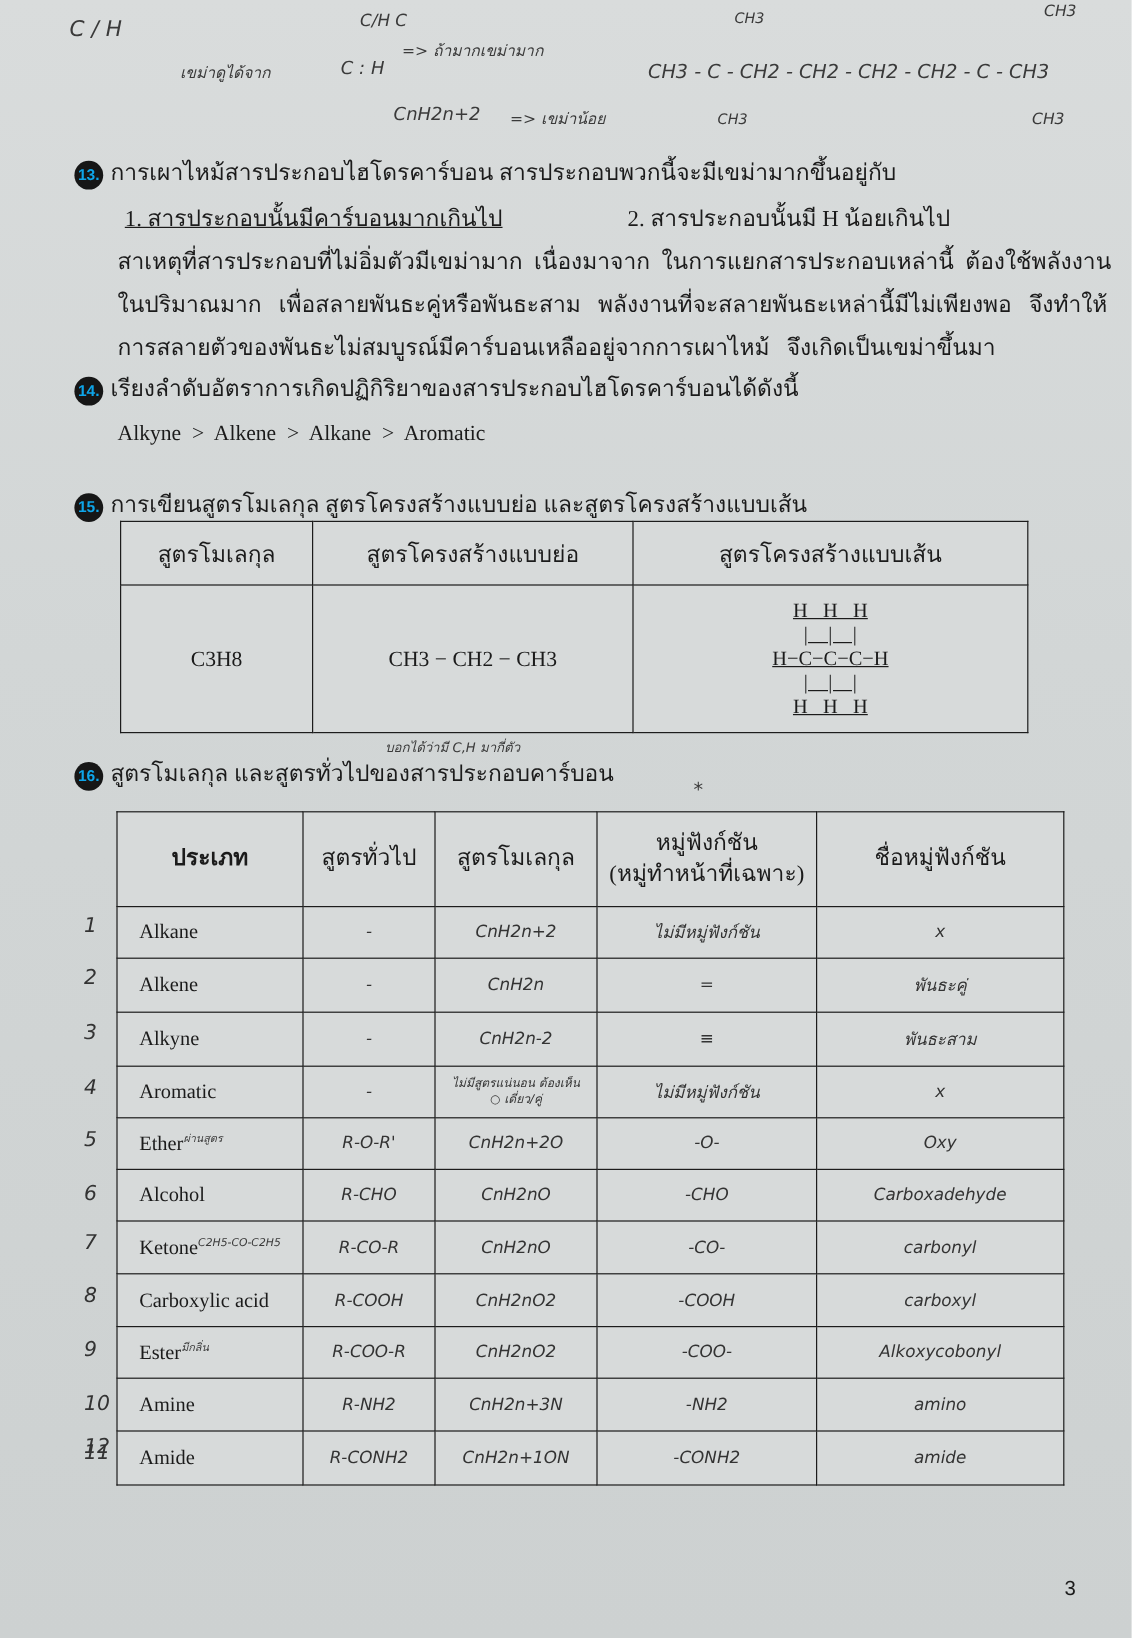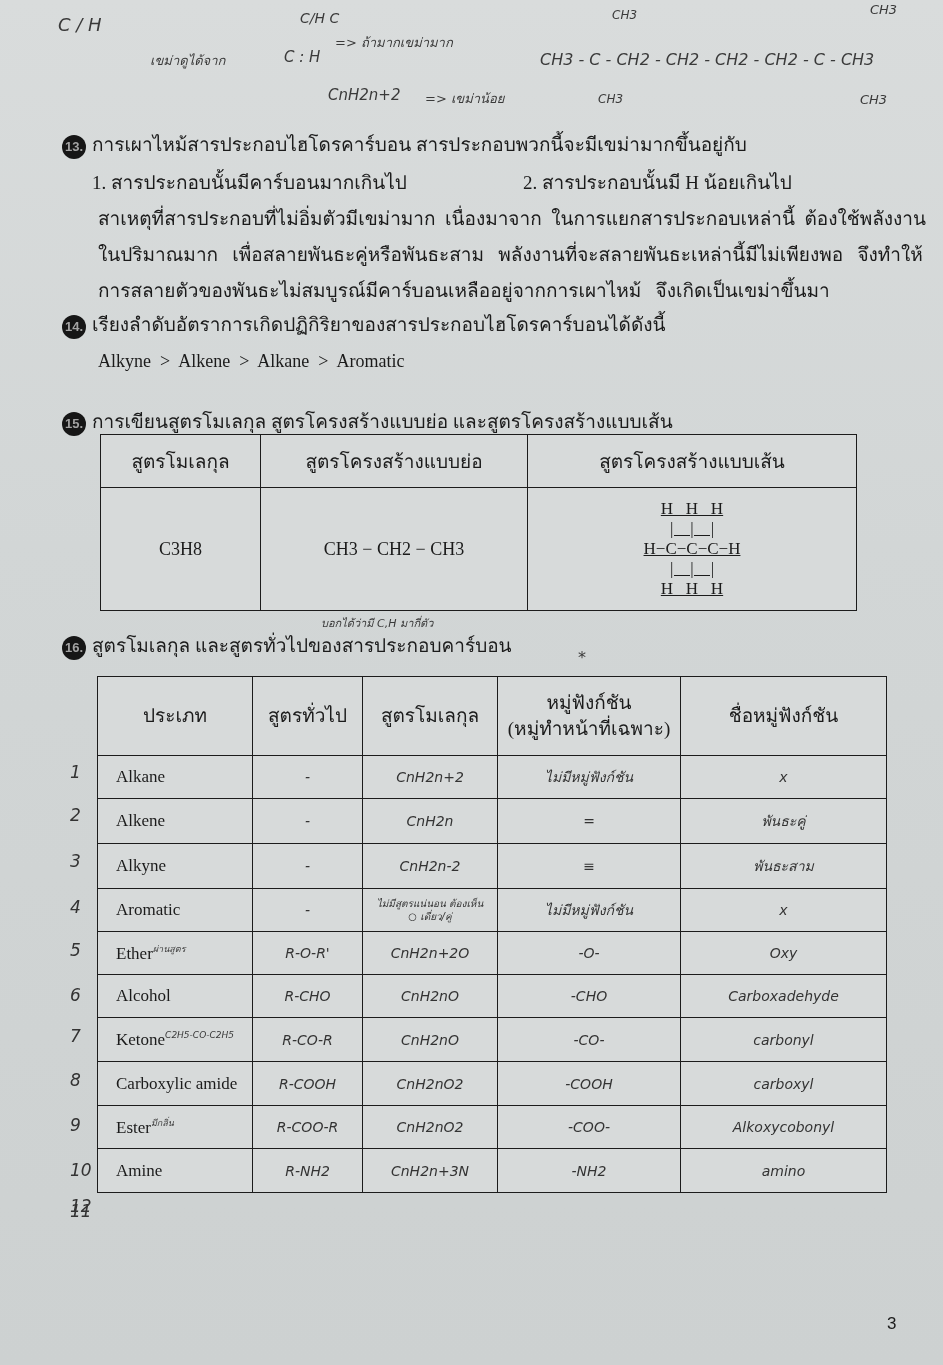--- a/index.html
+++ b/index.html
@@ -7,21 +7,21 @@
     width: 943px; height: 1365px; overflow: hidden; position: relative;
     background: linear-gradient(180deg, #d9dcdc 0%, #d2d6d6 40%, #cdd1d1 100%);
     font-family: "Liberation Serif", serif;
     color: #1b1b1b;
   }
   .hw { font-family: "DejaVu Sans", sans-serif; color: #3a3a3a; font-style: italic; position: absolute; }
   .abs { position: absolute; }
   .sec-num {
     display: inline-flex; align-items: center; justify-content: center;
     width: 24px; height: 24px; border-radius: 50%;
-    background: #161616; color: #a3a3a3; font-weight: bold; font-size: 13px;
+    background: #161616; color: #0ea5e9; font-weight: bold; font-size: 13px;
     font-family: "Liberation Sans", sans-serif; margin-right: 6px; vertical-align: middle;
   }
   .sec-head { font-size: 19px; line-height: 24px; }
   .para { font-size: 19px; line-height: 36px; }
   table { border-collapse: collapse; position: absolute; background: #d7dada; }
   td, th { border: 1.6px solid #1c1c1c; font-weight: normal; }
   .t15 th { font-size: 19px; height: 50px; text-align: center; }
   .t15 td { height: 120px; text-align: center; font-size: 18px; }
   .t16 th { font-size: 19px; height: 76px; text-align: center; line-height: 26px; }
   .t16 td { height: 42px; font-size: 17px; padding: 0 8px; }
@@ -47,21 +47,21 @@
   <div class="hw" style="left:598px;top:92px;font-size:12px;">CH3</div>
   <div class="hw" style="left:870px;top:2px;font-size:13px;">CH3</div>
   <div class="hw" style="left:860px;top:92px;font-size:13px;">CH3</div>
 </div>
 
 <div class="abs" style="left:62px;top:133px;">
   <div class="sec-head">
     <span class="sec-num">13.</span><span>การเผาไหม้สารประกอบไฮโดรคาร์บอน  สารประกอบพวกนี้จะมีเขม่ามากขึ้นอยู่กับ</span>
   </div>
 </div>
-<div class="abs para" style="left:92px;top:165px;">1. สารประกอบนั้นมีคาร์บอนมากเกินไป</div>
+<div class="abs para" style="left:104px;top:165px;text-decoration:underline;">1. สารประกอบนั้นมีคาร์บอนมากเกินไป</div>
 <div class="abs para" style="left:523px;top:165px;">2. สารประกอบนั้นมี  H  น้อยเกินไป</div>
 <div class="abs para" style="left:98px;top:201px;white-space:pre;">สาเหตุที่สารประกอบที่ไม่อิ่มตัวมีเขม่ามาก  เนื่องมาจาก  ในการแยกสารประกอบเหล่านี้  ต้องใช้พลังงาน</div>
 <div class="abs para" style="left:98px;top:237px;white-space:pre;">ในปริมาณมาก   เพื่อสลายพันธะคู่หรือพันธะสาม   พลังงานที่จะสลายพันธะเหล่านี้มีไม่เพียงพอ   จึงทำให้</div>
 <div class="abs para" style="left:98px;top:273px;white-space:pre;">การสลายตัวของพันธะไม่สมบูรณ์มีคาร์บอนเหลืออยู่จากการเผาไหม้   จึงเกิดเป็นเขม่าขึ้นมา</div>
 
 <div class="abs sec-head" style="left:62px;top:313px;">
   <span class="sec-num">14.</span><span>เรียงลำดับอัตราการเกิดปฏิกิริยาของสารประกอบไฮโดรคาร์บอนได้ดังนี้</span>
 </div>
 <div class="abs" style="left:98px;top:351px;font-size:18px;white-space:pre;">Alkyne  &gt;  Alkene  &gt;  Alkane  &gt;  Aromatic</div>
 
@@ -94,21 +94,21 @@
 
 <div class="hw" style="left:321px;top:614px;font-size:11px;">บอกได้ว่ามี C,H มากี่ตัว</div>
 <div class="abs sec-head" style="left:62px;top:634px;">
   <span class="sec-num">16.</span><span>สูตรโมเลกุล   และสูตรทั่วไปของสารประกอบคาร์บอน</span>
 </div>
 <div class="hw" style="left:578px;top:648px;font-size:16px;">*</div>
 
 <table class="t16" style="left:97px;top:676px;width:790px;">
   <tbody>
       <tr>
-    <th style="width:152px;">ประเภท</th>
+    <th style="width:152px;font-weight:bold;">ประเภท</th>
     <th style="width:107px;">สูตรทั่วไป</th>
     <th style="width:132px;">สูตรโมเลกุล</th>
     <th style="width:180px;">
       <div>หมู่ฟังก์ชัน</div>
       <div>(หมู่ทำหน้าที่เฉพาะ)</div>
     </th>
     <th>ชื่อหมู่ฟังก์ชัน</th>
   </tr>
   </tbody>
     <tbody id="t16-body">
@@ -155,39 +155,46 @@
         <td class="hand"><span>Carboxadehyde</span></td>
       </tr>
       <tr style="height: 44px;">
         <td class="type"><span>Ketone</span><sup class="hw" style="position: static; font-size: 9px;">C2H5-CO-C2H5</sup></td>
         <td class="hand"><span>R-CO-R</span></td>
         <td class="hand"><span>CnH2nO</span></td>
         <td class="hand"><span>-CO-</span></td>
         <td class="hand"><span>carbonyl</span></td>
       </tr>
       <tr style="height: 44px;">
-        <td class="type"><span>Carboxylic  amide</span></td>
+        <td class="type"><span>Carboxylic  acid</span></td>
         <td class="hand"><span>R-COOH</span></td>
         <td class="hand"><span>CnH2nO2</span></td>
         <td class="hand"><span>-COOH</span></td>
         <td class="hand"><span>carboxyl</span></td>
       </tr>
       <tr style="height: 40px;">
         <td class="type"><span>Ester</span><sup class="hw" style="position: static; font-size: 9px;">มีกลิ่น</sup></td>
         <td class="hand"><span>R-COO-R</span></td>
         <td class="hand"><span>CnH2nO2</span></td>
         <td class="hand"><span>-COO-</span></td>
         <td class="hand"><span>Alkoxycobonyl</span></td>
       </tr>
       <tr style="height: 44px;">
         <td class="type"><span>Amine</span></td>
         <td class="hand"><span>R-NH2</span></td>
         <td class="hand"><span>CnH2n+3N</span></td>
         <td class="hand"><span>-NH2</span></td>
         <td class="hand"><span>amino</span></td>
+      </tr>
+      <tr style="height: 45px;">
+        <td class="type"><span>Amide</span></td>
+        <td class="hand"><span>R-CONH2</span></td>
+        <td class="hand"><span>CnH2n+1ON</span></td>
+        <td class="hand"><span>-CONH2</span></td>
+        <td class="hand"><span>amide</span></td>
       </tr>
     </tbody>
 </table>
 
 <div id="rownums">
     <div class="rownum" style="top: 762px;">1</div>
     <div class="rownum" style="top: 805px;">2</div>
     <div class="rownum" style="top: 851px;">3</div>
     <div class="rownum" style="top: 897px;">4</div>
     <div class="rownum" style="top: 940px;">5</div>

